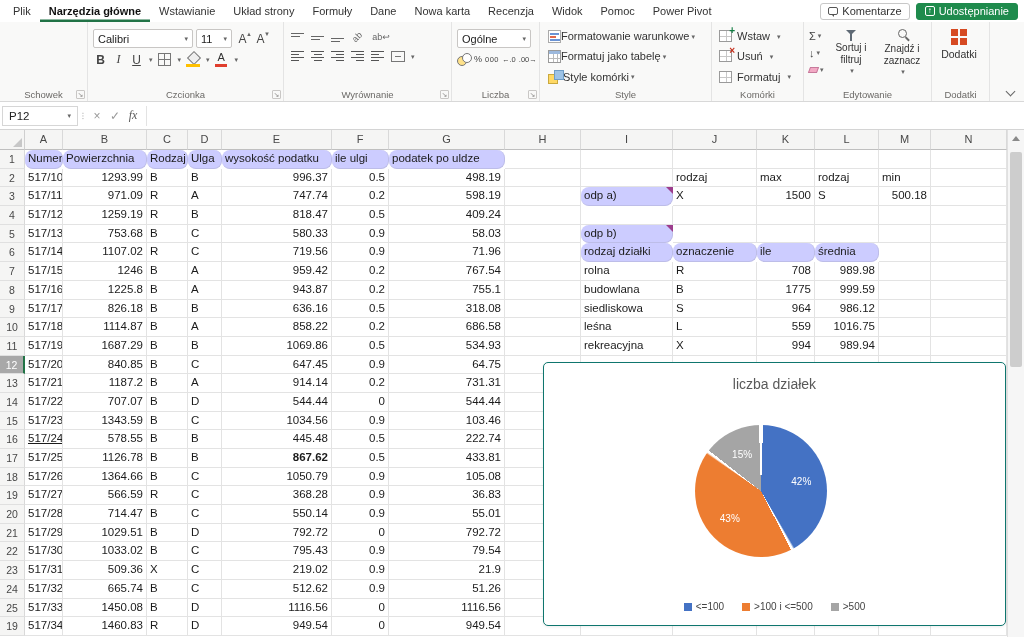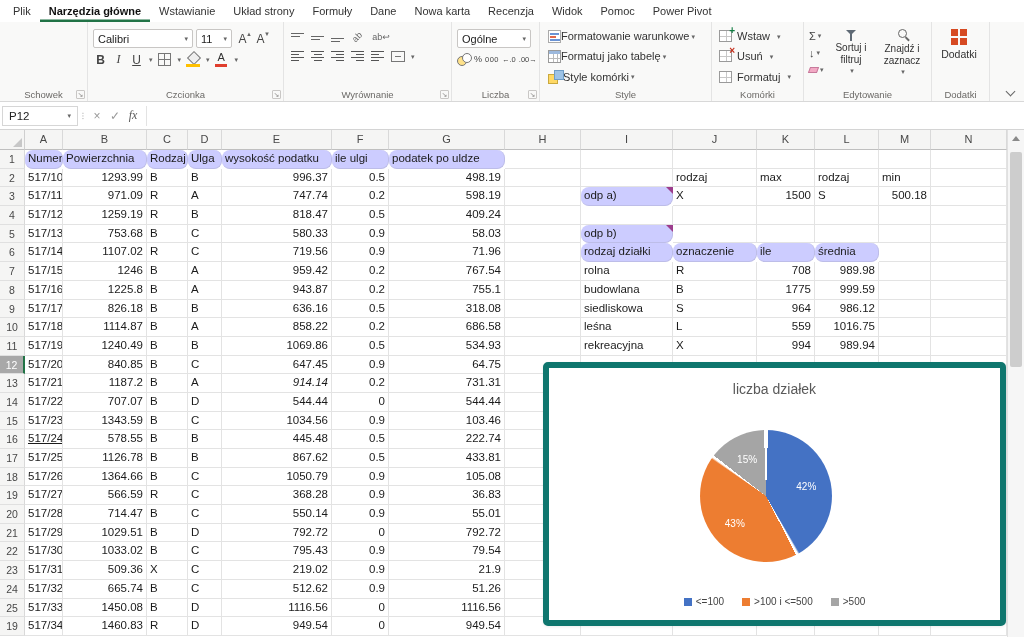--- a/index.html
+++ b/index.html
@@ -143,21 +143,21 @@
     border-right:1px solid #d9d9d9;border-bottom:1px solid #e0e0e0;line-height:18px;flex:none;}
   .rowh.sel{background:#a8a8a8;color:#fff;border-right:2px solid #217346;}
   .cell{border-right:1px solid #e3e3e3;border-bottom:1px solid #e3e3e3;font-size:11.5px;line-height:17.5px;
     padding:0 3px;white-space:nowrap;overflow:hidden;color:#1b1b1b;flex:none;}
   .cell.num{text-align:right;}
   .cell.lav{background:#ccccff;border-color:#bdbde8;border-radius:8px;}
   .cell.flag{position:relative;overflow:visible;}
   .cell.flag::after{content:"";position:absolute;top:0;right:-1px;border-left:7px solid transparent;border-top:7px solid #9C3D8D;}
   
   .chart{position:absolute;left:543px;top:232px;width:463px;height:264px;background:#fff;
-    border:6px solid #0f766e;border-radius:5px;box-shadow:0 1px 3px rgba(0,0,0,.07);}
+    border:1px solid #0f766e;border-radius:5px;box-shadow:0 1px 3px rgba(0,0,0,.07);}
   .chart-title{position:absolute;top:13px;left:0;right:0;text-align:center;font-size:14px;color:#595959;}
   .pie{position:absolute;left:151px;top:62px;width:132px;height:132px;border-radius:50%;}
   .slice-label{position:absolute;transform:translate(-50%,-50%);font-size:10px;color:#fff;}
   .legend{position:absolute;bottom:13px;left:0;right:0;display:flex;justify-content:center;gap:18px;
     font-size:10px;color:#444;align-items:center;}
   .lg-item{display:flex;align-items:center;gap:4px;}
   .lg-swatch{width:8px;height:8px;flex:none;}
   
   .vscroll{width:17px;background:#f6f6f6;border-left:1px solid #e0e0e0;position:relative;flex:none;}
   .scroll-arrow{height:17px;display:flex;align-items:center;justify-content:center;}
@@ -174,20 +174,30 @@
       <div class="tab">Wstawianie</div>
       <div class="tab">Układ strony</div>
       <div class="tab">Formuły</div>
       <div class="tab">Dane</div>
       <div class="tab">Nowa karta</div>
       <div class="tab">Recenzja</div>
       <div class="tab">Widok</div>
       <div class="tab">Pomoc</div>
       <div class="tab">Power Pivot</div>
     </div>
+  <div class="tab-right">
+    <div class="btn-comments">
+      <span class="ic-comment"></span>
+      <span>Komentarze</span>
+    </div>
+    <div class="btn-share">
+      <span class="ic-share"></span>
+      <span>Udostępnianie</span>
+    </div>
+  </div>
 </div>
 
 <div class="ribbon">
 
   <div class="group" style="width:88px">
     <span class="group-label">Schowek</span>
     <span class="launcher"></span>
   </div>
 
   <div class="group" style="width:196px">
@@ -584,21 +594,21 @@
           <div class="cell" style="width: 92px;">leśna</div>
           <div class="cell" style="width: 84px;">L</div>
           <div class="cell num" style="width: 58px;">559</div>
           <div class="cell num" style="width: 64px;">1016.75</div>
           <div class="cell" style="width: 52px;"></div>
           <div class="cell" style="width: 76px;"></div>
         </div>
         <div class="grow">
           <div class="rowh">11</div>
           <div class="cell" style="width: 38px;">517/19</div>
-          <div class="cell num" style="width: 84px;">1240.49</div>
+          <div class="cell num" style="width: 84px;">1687.29</div>
           <div class="cell" style="width: 41px;">B</div>
           <div class="cell" style="width: 34px;">B</div>
           <div class="cell num" style="width: 110px;">1069.86</div>
           <div class="cell num" style="width: 57px;">0.5</div>
           <div class="cell num" style="width: 116px;">534.93</div>
           <div class="cell" style="width: 76px;"></div>
           <div class="cell" style="width: 92px;">rekreacyjna</div>
           <div class="cell" style="width: 84px;">X</div>
           <div class="cell num" style="width: 58px;">994</div>
           <div class="cell num" style="width: 64px;">989.94</div>
@@ -621,21 +631,21 @@
           <div class="cell" style="width: 64px;"></div>
           <div class="cell" style="width: 52px;"></div>
           <div class="cell" style="width: 76px;"></div>
         </div>
         <div class="grow">
           <div class="rowh">13</div>
           <div class="cell" style="width: 38px;">517/21</div>
           <div class="cell num" style="width: 84px;">1187.2</div>
           <div class="cell" style="width: 41px;">B</div>
           <div class="cell" style="width: 34px;">A</div>
-          <div class="cell num" style="width: 110px; font-style: italic;">914.14</div>
+          <div class="cell num" style="width: 110px;">914.14</div>
           <div class="cell num" style="width: 57px;">0.2</div>
           <div class="cell num" style="width: 116px;">731.31</div>
           <div class="cell" style="width: 76px;"></div>
           <div class="cell" style="width: 92px;"></div>
           <div class="cell" style="width: 84px;"></div>
           <div class="cell" style="width: 58px;"></div>
           <div class="cell" style="width: 64px;"></div>
           <div class="cell" style="width: 52px;"></div>
           <div class="cell" style="width: 76px;"></div>
         </div>
@@ -689,21 +699,21 @@
           <div class="cell" style="width: 64px;"></div>
           <div class="cell" style="width: 52px;"></div>
           <div class="cell" style="width: 76px;"></div>
         </div>
         <div class="grow">
           <div class="rowh">17</div>
           <div class="cell" style="width: 38px;">517/25</div>
           <div class="cell num" style="width: 84px;">1126.78</div>
           <div class="cell" style="width: 41px;">B</div>
           <div class="cell" style="width: 34px;">B</div>
-          <div class="cell num" style="width: 110px;">867.62</div>
+          <div class="cell num" style="width: 110px; font-weight: bold;">867.62</div>
           <div class="cell num" style="width: 57px;">0.5</div>
           <div class="cell num" style="width: 116px;">433.81</div>
           <div class="cell" style="width: 76px;"></div>
           <div class="cell" style="width: 92px;"></div>
           <div class="cell" style="width: 84px;"></div>
           <div class="cell" style="width: 58px;"></div>
           <div class="cell" style="width: 64px;"></div>
           <div class="cell" style="width: 52px;"></div>
           <div class="cell" style="width: 76px;"></div>
         </div>

